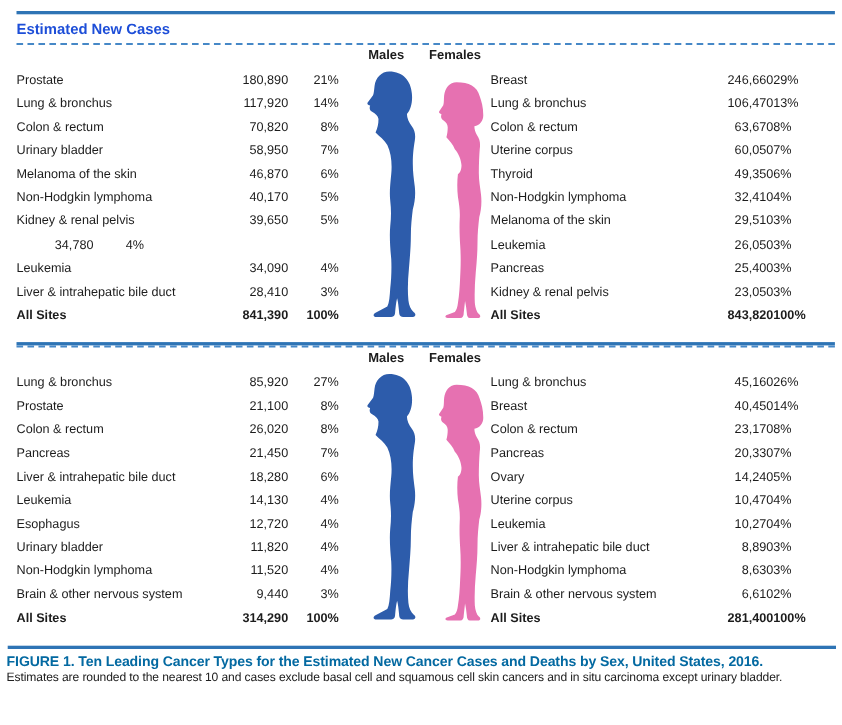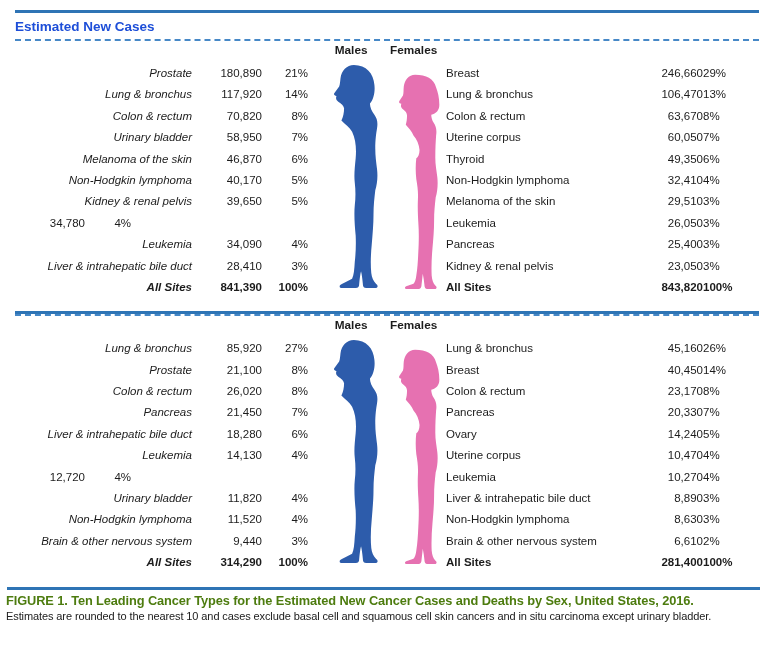--- a/index.html
+++ b/index.html
@@ -14,39 +14,39 @@
   .dashed-rule{border-top:2px dashed #4688c7;height:0;}
 
   .panel-body{display:flex;margin-top:2px;}
   .side{padding-top:20px;}
   .side.left{width:293px;}
   .center{width:135px;flex:0 0 135px;}
   .side.right{width:293px;flex:1;}
 
   .trow{display:flex;height:21.4px;align-items:center;font-size:11.5px;line-height:21.4px;white-space:nowrap;}
   .trow.total{font-weight:bold;}
-  .left .site{flex:1;text-align:right;font-style:italic;}
+  .left .site{flex:1;text-align:left;}
   .left .count{width:70px;text-align:right;}
   .left .pct{width:46px;text-align:right;}
   .right .site{flex:1;text-align:left;padding-left:3px;}
   .right .count{width:78px;text-align:right;}
   .right .pct{width:56px;text-align:left;}
 
   .col-headers{display:flex;height:20px;font-weight:bold;font-size:11.8px;}
   .col-headers .m{width:70px;margin-left:10px;text-align:center;}
   .col-headers .f{width:62px;margin-left:0;text-align:center;}
 
   .figures{display:flex;align-items:flex-end;height:232px;padding-bottom:5px;box-sizing:border-box;}
   .figures svg{display:block;}
   .male-svg{margin-left:12px;}
   .female-svg{margin-left:4px;}
 
   .caption-rule{height:3px;background:#2e74b5;margin:13px 5px 0 7px;}
   .caption{padding:3px 8px 0 6px;}
-  .caption-title{color:#4d7c0f;font-weight:bold;font-size:12.8px;letter-spacing:-0.1px;white-space:nowrap;}
+  .caption-title{color:#0369a1;font-weight:bold;font-size:12.8px;letter-spacing:-0.1px;white-space:nowrap;}
   .caption-note{font-size:11px;color:#202020;margin-top:2px;letter-spacing:-0.1px;white-space:nowrap;}
 </style>
 </head>
 <body>
 
 <div class="figure">
 
   <section class="panel first">
     <div class="top-rule"></div>
     <h2 class="panel-title">Estimated New Cases</h2>
@@ -211,20 +211,21 @@
             <span class="site">Liver &amp; intrahepatic bile duct</span>
             <span class="count">18,280</span>
             <span class="pct">6%</span>
           </div>
           <div class="trow">
             <span class="site">Leukemia</span>
             <span class="count">14,130</span>
             <span class="pct">4%</span>
           </div>
           <div class="trow">
+            <span class="site">Esophagus</span>
             <span class="count">12,720</span>
             <span class="pct">4%</span>
           </div>
           <div class="trow">
             <span class="site">Urinary bladder</span>
             <span class="count">11,820</span>
             <span class="pct">4%</span>
           </div>
           <div class="trow">
             <span class="site">Non-Hodgkin lymphoma</span>

